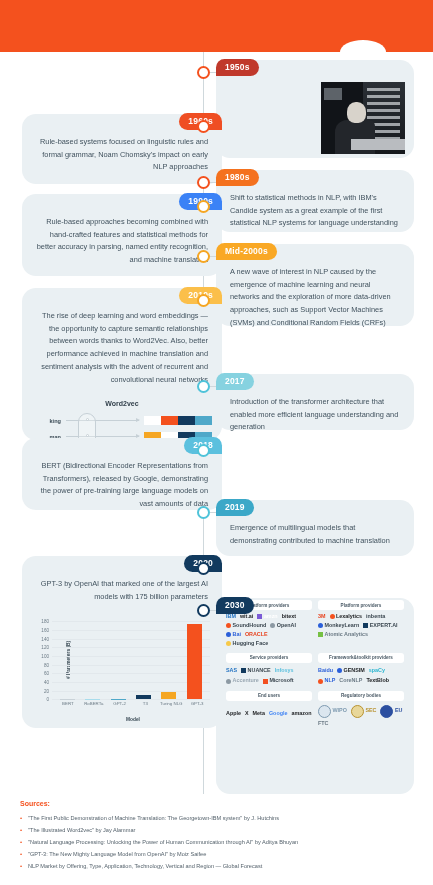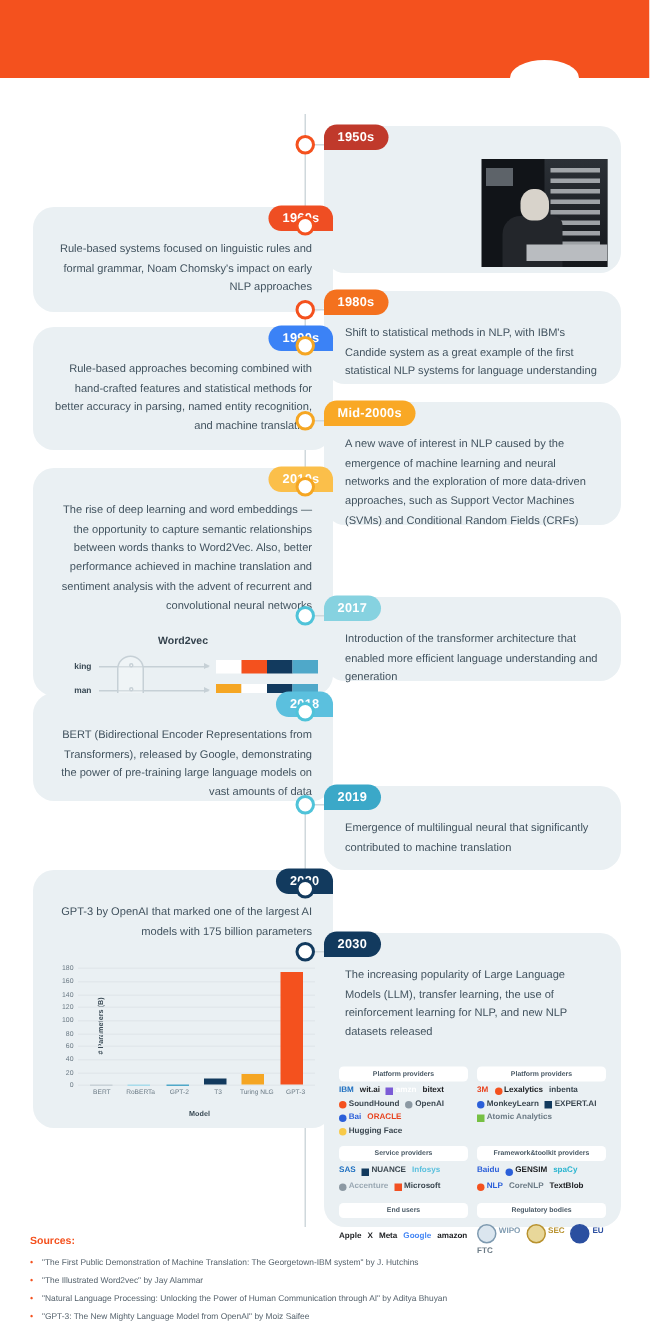--- a/index.html
+++ b/index.html
@@ -31,21 +31,20 @@
     bottom: -12px; left: 340px;
     width: 46px; height: 24px;
     background: #ffffff;
     border-radius: 50%;
   }
 
   
   .timeline-wrap {
     position: relative;
     height: 742px;
-    margin-top: 24px;
   }
   .axis {
     position: absolute;
     left: 203px; top: 0;
     width: 1.2px; height: 742px;
     background: #cfd8dc;
   }
   .node {
     position: absolute;
     left: 197px;
@@ -355,21 +354,21 @@
       <div class="card right" style="top: 322px; height: 56px; border-radius: 14px;">
         <div class="badge on-right" style="background: rgb(134, 210, 224);">2017</div>
         <div class="card-body">Introduction of the transformer architecture that enabled more efficient language understanding and generation</div>
       </div>
       <div class="card left" style="top: 386px; height: 72px; border-radius: 14px;">
         <div class="badge on-left" style="background: rgb(91, 192, 222);">2018</div>
         <div class="card-body">BERT (Bidirectional Encoder Representations from Transformers), released by Google, demonstrating the power of pre-training large language models on vast amounts of data</div>
       </div>
       <div class="card right" style="top: 448px; height: 56px; border-radius: 14px;">
         <div class="badge on-right" style="background: rgb(59, 168, 200);">2019</div>
-        <div class="card-body">Emergence of multilingual neural that significantly contributed to machine translation</div>
+        <div class="card-body">Emergence of multilingual models that demonstrating contributed to machine translation</div>
       </div>
       <div class="card left" style="top: 504px; height: 172px; border-radius: 14px;">
         <div class="badge on-left" style="background: rgb(18, 58, 94);">2020</div>
         <div class="card-body">GPT-3 by OpenAI that marked one of the largest AI models with 175 billion parameters</div>
         <div class="chart">
           <div class="chart-area">
             <div class="ylabel"># Parameters (B)</div>
             <div class="grid-line" style="top:100%"></div>
             <div class="ytick" style="top:100%">0</div>
             <div class="grid-line" style="top:88.88888888888889%"></div>
@@ -417,21 +416,20 @@
             <span>GPT-2</span>
             <span>T3</span>
             <span>Turing NLG</span>
             <span>GPT-3</span>
           </div>
           <div class="xlabel">Model</div>
         </div>
       </div>
       <div class="card right" style="top: 546px; height: 196px; border-radius: 14px;">
         <div class="badge on-right" style="background: rgb(18, 58, 94);">2030</div>
-        <div class="card-body">The increasing popularity of Large Language Models (LLM), transfer learning, the use of reinforcement learning for NLP, and new NLP datasets released</div>
         <div class="logos">
           <div class="logo-grid">
             <div class="logo-col">
               <div class="logo-head">Platform providers</div>
               <div class="logo-items">
                 <span class="chip">
                   <span class="lg" style="color:#1F70C1">IBM</span>
                 </span>
                 <span class="chip">
                   <span class="lg" style="color:#1c1e21">wit.ai</span>

